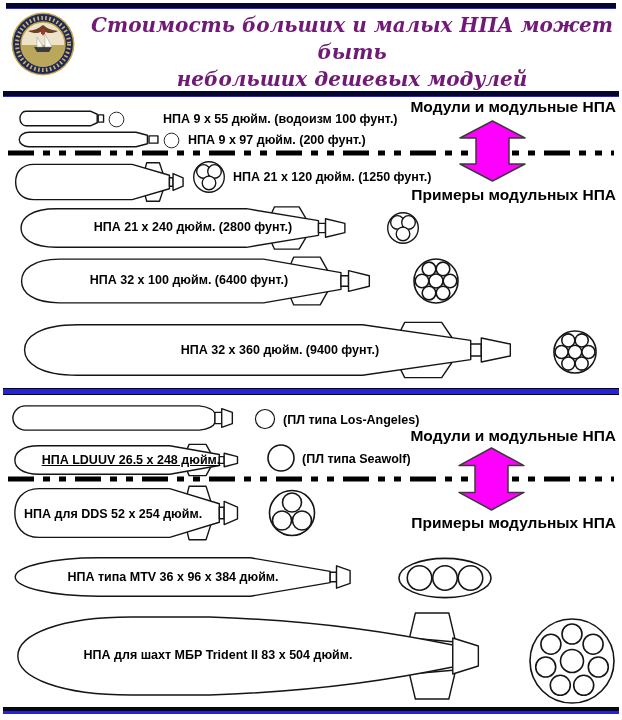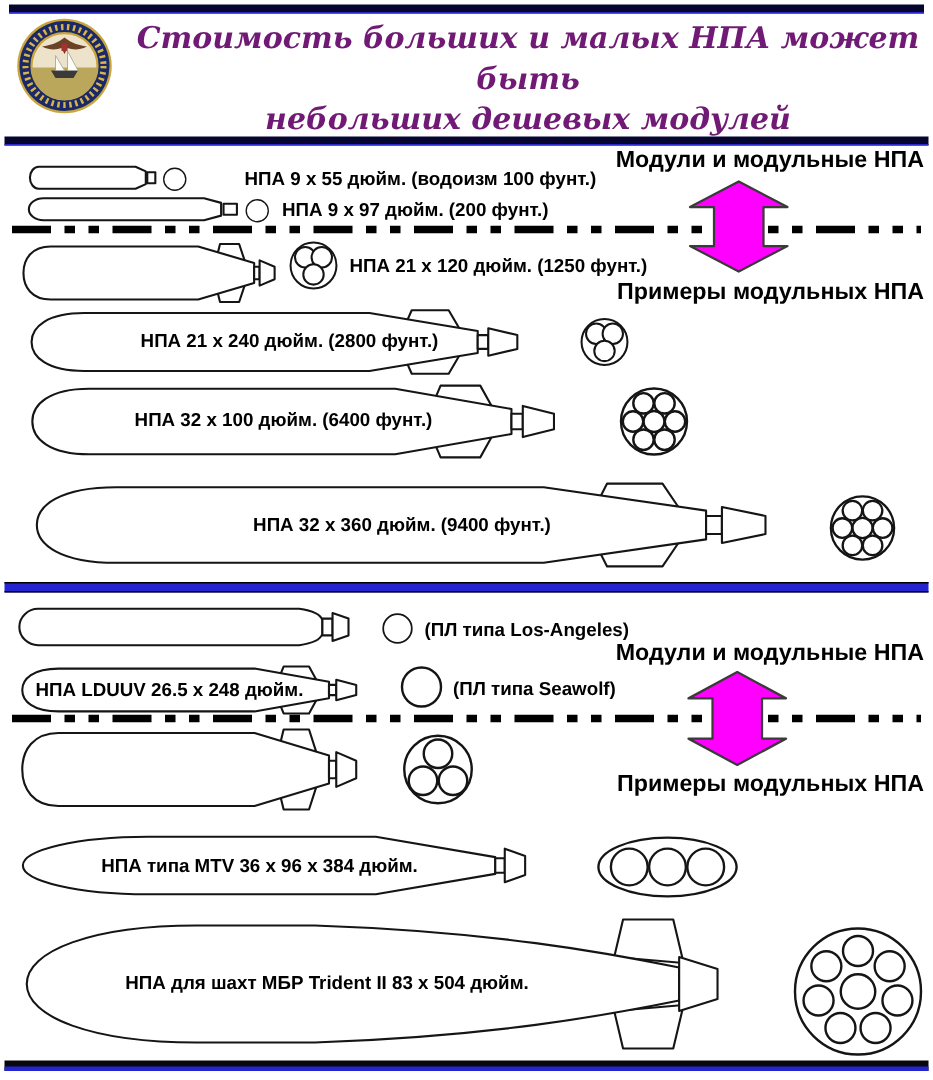--- a/index.html
+++ b/index.html
@@ -162,21 +162,21 @@
 
   <div class="abs" style="left:14px; top:320px; width:528px; height:60px;">
     <svg class="shape" viewBox="0 0 400 100" preserveAspectRatio="none">
       <polygon class="tp" points="296,4 324,4 332,30 290,30"></polygon>
       <polygon class="tp" points="290,70 332,70 324,96 296,96"></polygon>
       <path class="tp" d="M 48,8 C 20,8 8,28 8,50 C 8,72 20,92 48,92 L 264,92 L 346,66 L 346,34 L 264,8 Z"></path>
       <rect class="tp" x="346" y="40" width="8" height="20"></rect>
       <polygon class="tp" points="354,30 354,70 376,60 376,40"></polygon>
     </svg>
   </div>
-  <div class="abs lbl ctr" style="left:28px; top:343px; width:480px;">НПА 32 x 360 дюйм. (9400 фунт.)</div>
+  <div class="abs lbl ctr" style="left:40px; top:343px; width:480px;">НПА 32 x 360 дюйм. (9400 фунт.)</div>
   <div class="abs" style="left:552px; top:329px; width:46px; height:46px;">
     <svg class="shape" viewBox="0 0 48 48">
       <circle class="oline" cx="24" cy="24" r="22"></circle>
       <circle class="oline" cx="24" cy="24" r="7"></circle>
       <circle class="oline" cx="38" cy="24" r="6.8"></circle>
       <circle class="oline" cx="31" cy="36.1" r="6.8"></circle>
       <circle class="oline" cx="17" cy="36.1" r="6.8"></circle>
       <circle class="oline" cx="10" cy="24" r="6.8"></circle>
       <circle class="oline" cx="17" cy="11.9" r="6.8"></circle>
       <circle class="oline" cx="31" cy="11.9" r="6.8"></circle>
@@ -217,37 +217,38 @@
 
   <div class="abs" style="left:10px; top:443px; width:242px; height:34px;">
     <svg class="shape" viewBox="0 0 400 100" preserveAspectRatio="none">
       <polygon class="tp" points="296,4 324,4 332,30 290,30"></polygon>
       <polygon class="tp" points="290,70 332,70 324,96 296,96"></polygon>
       <path class="tp" d="M 48,8 C 20,8 8,28 8,50 C 8,72 20,92 48,92 L 264,92 L 346,66 L 346,34 L 264,8 Z"></path>
       <rect class="tp" x="346" y="40" width="8" height="20"></rect>
       <polygon class="tp" points="354,30 354,70 376,60 376,40"></polygon>
     </svg>
   </div>
-  <div class="abs lbl ctr" style="left:8px; top:453px; width:210px;">НПА LDUUV 26.5 x 248 дюйм.</div>
+  <div class="abs lbl ctr" style="left:26px; top:453px; width:210px;text-decoration:underline;">НПА LDUUV 26.5 x 248 дюйм.</div>
   <div class="abs" style="left:266px; top:443px; width:30px; height:30px;">
     <svg class="shape" viewBox="0 0 30 30">
         <circle class="oline" cx="15" cy="15" r="13"></circle>
       </svg>
   </div>
   <div class="abs lbl" style="left:302px; top:452px;">(ПЛ типа Seawolf)</div>
 
   <div class="abs" style="left:10px; top:484px; width:242px; height:58px; z-index:2;">
     <svg class="shape" viewBox="0 0 400 100" preserveAspectRatio="none">
       <polygon class="tp" points="296,4 324,4 332,30 290,30"></polygon>
       <polygon class="tp" points="290,70 332,70 324,96 296,96"></polygon>
       <path class="tp" d="M 48,8 C 20,8 8,28 8,50 C 8,72 20,92 48,92 L 264,92 L 346,66 L 346,34 L 264,8 Z"></path>
       <rect class="tp" x="346" y="40" width="8" height="20"></rect>
       <polygon class="tp" points="354,30 354,70 376,60 376,40"></polygon>
     </svg>
   </div>
+  <div class="abs lbl" style="left:24px; top:507px; z-index:2;">НПА для DDS 52 x 254 дюйм.</div>
   <div class="abs" style="left:268px; top:489px; width:48px; height:48px; z-index:2;">
     <svg class="shape" viewBox="0 0 48 48">
       <circle class="oline" cx="24" cy="24" r="22.5"></circle>
       <circle class="oline" cx="24" cy="13.5" r="9.5"></circle>
       <circle class="oline" cx="14" cy="31.5" r="9.5"></circle>
       <circle class="oline" cx="34" cy="31.5" r="9.5"></circle>
     </svg>
   </div>
 
   <div class="abs" style="left:8px; top:553px; width:362px; height:48px;">

